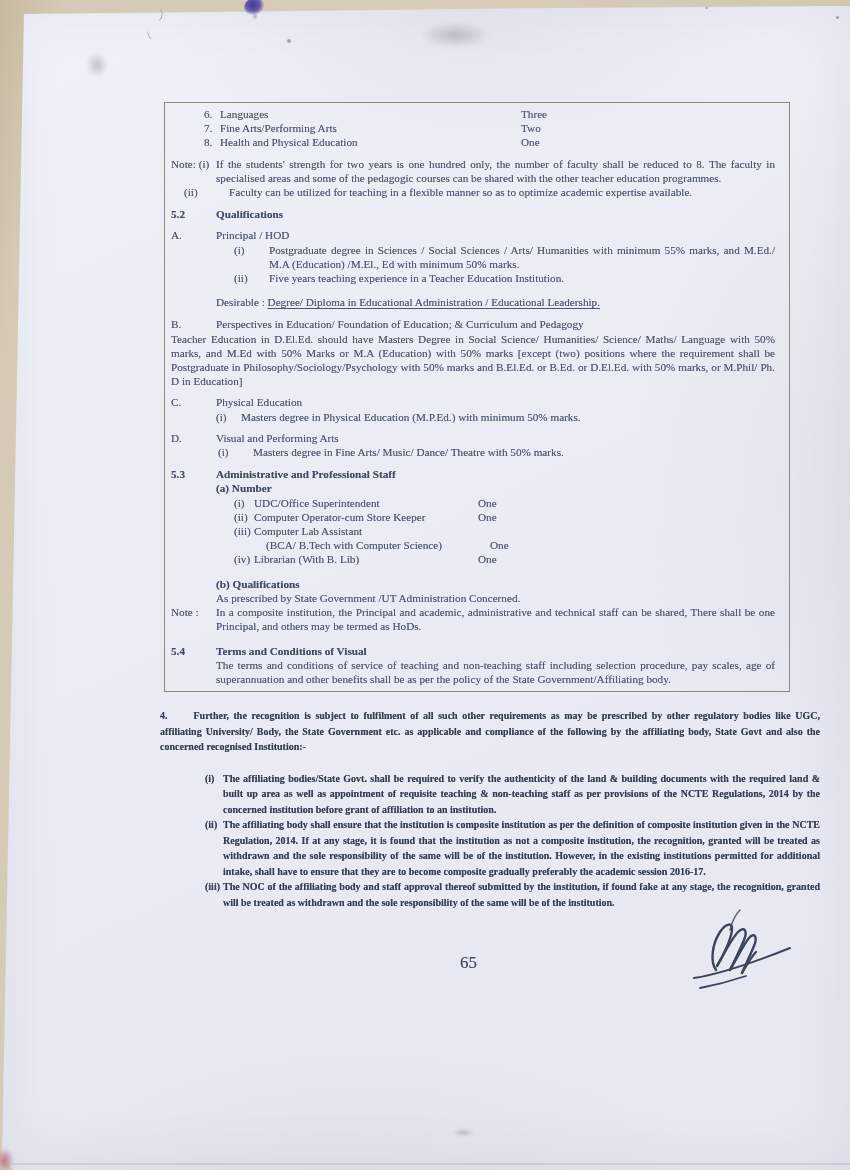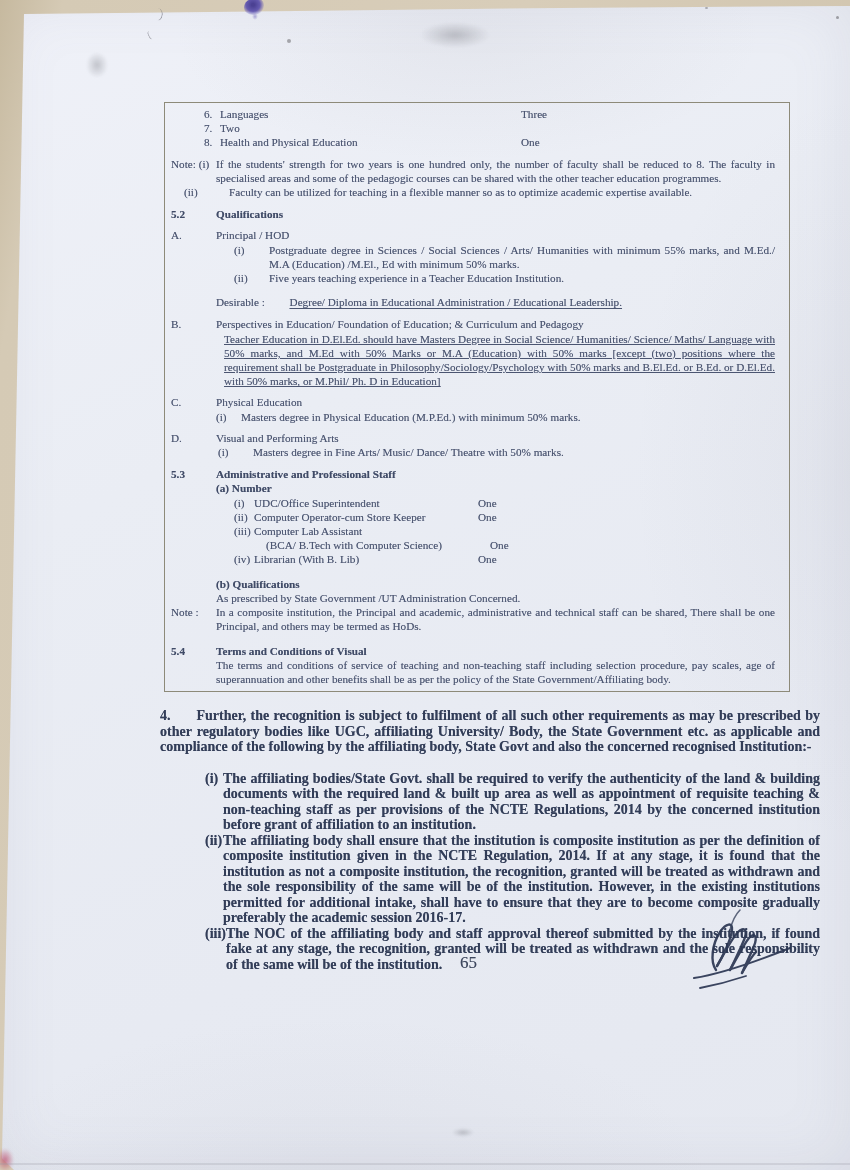--- a/index.html
+++ b/index.html
@@ -56,32 +56,32 @@
   .subj .l{flex:0 0 301px;} .mt7{margin-top:7px;} .mt8{margin-top:8px;} .mt10{margin-top:10px;}
   .ind13{padding-left:13px;}
   
   .a-item{margin-left:63px;display:flex;}
   .a-item .n{flex:0 0 35px;}
   .c-item{margin-left:45px;display:flex;}
   .c-item .n{flex:0 0 25px;}
   .d-item{margin-left:47px;display:flex;}
   .d-item .n{flex:0 0 35px;}
   .desirable{margin-left:45px;}
-  .desirable u{text-decoration-thickness:.8px;text-underline-offset:2px;margin-left:22px;}
-  .b-para{margin-left:53px;text-decoration:underline;}
+  .desirable u{text-decoration-thickness:.8px;text-underline-offset:2px;}
+  .b-para{}
   .sub45{margin-left:45px;}
   
   .staff{margin-left:63px;display:flex;}
   .staff .n{flex:0 0 20px;}
   .staff .l{flex:0 0 224px;}
   .staff .l.ind{padding-left:12px;}
   
   .lower{
     position:absolute;left:160px;top:708px;width:660px;
-    font-size:14px;line-height:15.5px;font-weight:bold;color:#323d58;
+    font-size:10px;line-height:15.5px;font-weight:bold;color:#323d58;
     text-shadow:0 0 .4px rgba(50,61,88,.6);
   }
   .p4{text-align:justify;}
   .p4 .tab{display:inline-block;width:26px;}
   .sublist{margin-top:16px;margin-left:45px;}
   .sub-item{display:flex;align-items:flex-start;}
   .sub-item .n{flex:0 0 18px;}
   .pageno{
     position:absolute;left:460px;top:953px;font-size:17px;color:#3d475e;
     font-family:"Liberation Serif",serif;text-shadow:0 0 .4px rgba(61,71,94,.5);
@@ -110,20 +110,21 @@
 
 <div class="rulebox">
 
   <div class="subj">
     <span class="n">6.</span>
     <span class="l">Languages</span>
     <span>Three</span>
   </div>
   <div class="subj">
     <span class="n">7.</span>
+    <span class="l">Fine Arts/Performing Arts</span>
     <span>Two</span>
   </div>
   <div class="subj">
     <span class="n">8.</span>
     <span class="l">Health and Physical Education</span>
     <span>One</span>
   </div>
 
   <div class="row mt7">
     <span class="lblcol">Note: (i)</span>

